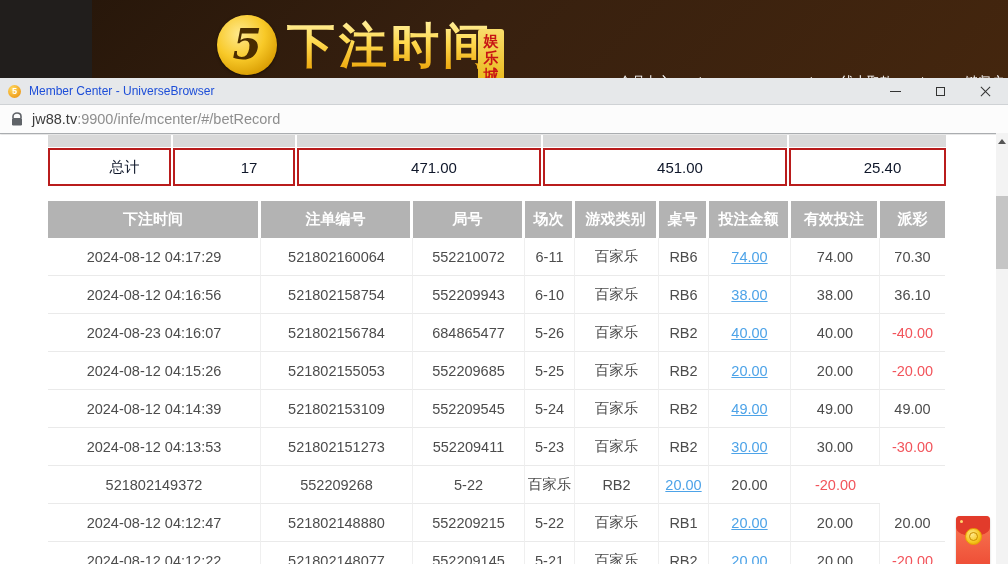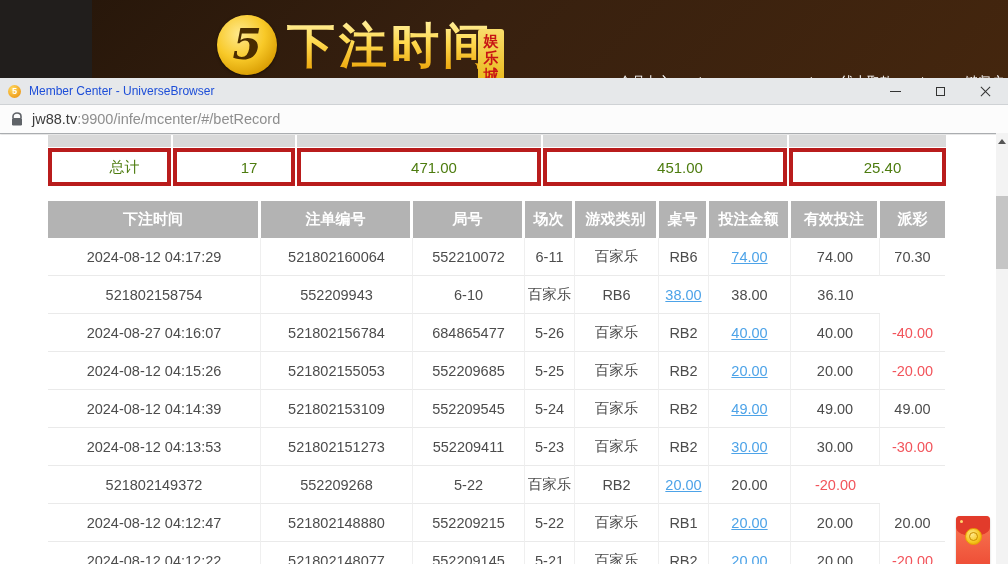--- a/index.html
+++ b/index.html
@@ -49,22 +49,22 @@
   .lock { margin-left:11px; display:flex; }
   .url { margin-left:9px; font-size:14.5px; }
   .url .host { color:#3c3c3c;text-align:right; } .url .rest { color:#8e8e8e; }
 
   
   .content { position:absolute; left:0; top:135px; width:1008px; height:429px; background:#fff; }
 
   .sumgrid { display:grid; grid-template-columns:123px 122px 244px 244px 157px; column-gap:2px; margin-left:48px; }
   .sliver .cell { height:12px; background:#d9d9d9; }
   .sumrow { margin-top:1px; }
-  .sumrow .cell { height:38px; border:4px solid #b91c1c; display:flex; align-items:center; justify-content:center;
-    font-size:15px; color:#4d7c0f; background:#fff;padding-left:30px; }
+  .sumrow .cell { height:38px; border:2px solid #b91c1c; display:flex; align-items:center; justify-content:center;
+    font-size:15px; color:#0f172a; background:#fff;padding-left:30px; }
 
   .betgrid { display:grid; grid-template-columns:213px 152px 112px 50px 84px 50px 82px 89px 65px; margin-left:48px; }
   .thead { margin-top:15px; }
   .thead .hcell { height:37px; background:#b3b3b3; border-right:3px solid #fff; display:flex; align-items:center;
     justify-content:center; color:#fff; font-size:15px; font-weight:bold; }
   .thead .hcell:last-child { border-right:none; }
   .trow { margin-top:0; }
   .trow .cell { height:38px; border-bottom:1px solid #eaeaea; border-right:1px solid #efefef;
     display:flex; align-items:center; justify-content:center; font-size:14.5px; color:#4c4c4c; background:#fff; }
   .trow .cell:last-child { border-right:none; }
@@ -184,33 +184,34 @@
           <div class="cell">6-11</div>
           <div class="cell">百家乐</div>
           <div class="cell">RB6</div>
           <div class="cell">
             <a class="bet-link">74.00</a>
           </div>
           <div class="cell">74.00</div>
           <div class="cell">70.30</div>
         </div>
         <div class="betgrid trow">
+          <div class="cell">2024-08-12 04:16:56</div>
           <div class="cell">521802158754</div>
           <div class="cell">552209943</div>
           <div class="cell">6-10</div>
           <div class="cell">百家乐</div>
           <div class="cell">RB6</div>
           <div class="cell">
             <a class="bet-link">38.00</a>
           </div>
           <div class="cell">38.00</div>
           <div class="cell">36.10</div>
         </div>
         <div class="betgrid trow">
-          <div class="cell">2024-08-27 04:16:07</div>
+          <div class="cell">2024-08-23 04:16:07</div>
           <div class="cell">521802156784</div>
           <div class="cell">684865477</div>
           <div class="cell">5-26</div>
           <div class="cell">百家乐</div>
           <div class="cell">RB2</div>
           <div class="cell">
             <a class="bet-link">40.00</a>
           </div>
           <div class="cell">40.00</div>
           <div class="cell neg">-40.00</div>

